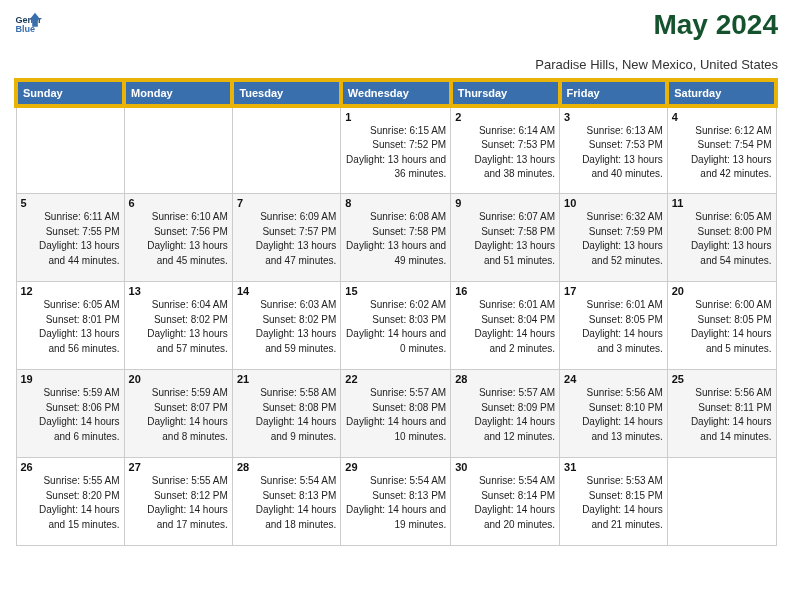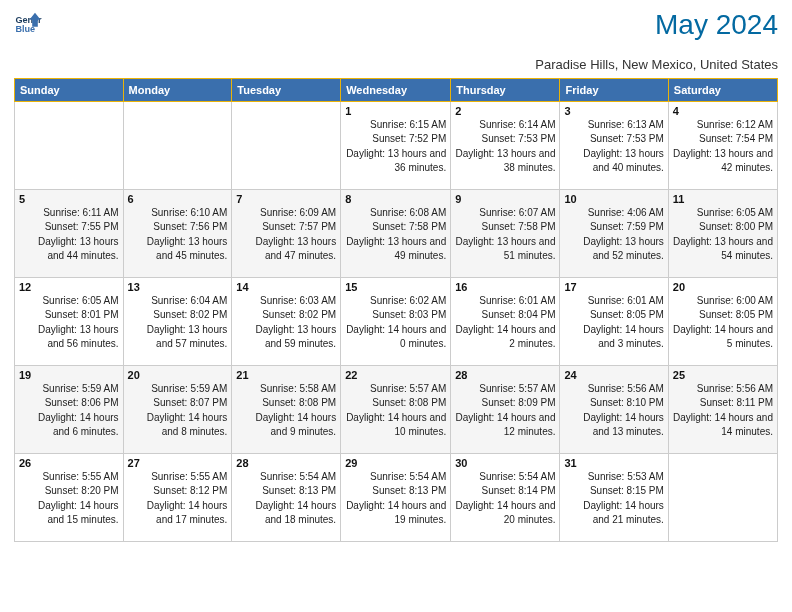--- a/index.html
+++ b/index.html
@@ -29,42 +29,42 @@
     }
     .logo-icon {
       width: 28px;
       height: 28px;
     }
     .title-block {
       text-align: right;
     }
     .main-title {
       font-size: 28px;
-      font-weight: normal;
-      color: #0369a1;
+      font-weight: bold;
+      color: #14532d;
       line-height: 1.1;
     }
     .subtitle {
       font-size: 13px;
       color: #333;
       margin-top: 16px;
     }
     .calendar {
       width: 100%;
       border-collapse: collapse;
       font-size: 9.5px;
     }
     .calendar thead th {
       background: #3a6fad;
       color: #fff;
       text-align: left;
       padding: 5px 5px;
       font-size: 11px;
       font-weight: bold;
-      border: 1px solid #eab308;
+      border: 4px solid #eab308;
     }
     .calendar tbody td {
       vertical-align: top;
       border: 1px solid #ccc;
       padding: 3px 4px;
       width: 113px;
       height: 88px;
       background: #fff;
     }
     .calendar tbody tr:nth-child(even) td {
@@ -183,21 +183,21 @@
           </td>
           <td>
             <div class="day-number">9</div>
             <div class="day-info">Sunrise: 6:07 AM
 Sunset: 7:58 PM
 Daylight: 13 hours
 and 51 minutes.</div>
           </td>
           <td>
             <div class="day-number">10</div>
-            <div class="day-info">Sunrise: 4:06 AM
+            <div class="day-info">Sunrise: 6:32 AM
 Sunset: 7:59 PM
 Daylight: 13 hours
 and 52 minutes.</div>
           </td>
           <td>
             <div class="day-number">11</div>
             <div class="day-info">Sunrise: 6:05 AM
 Sunset: 8:00 PM
 Daylight: 13 hours
 and 54 minutes.</div>

